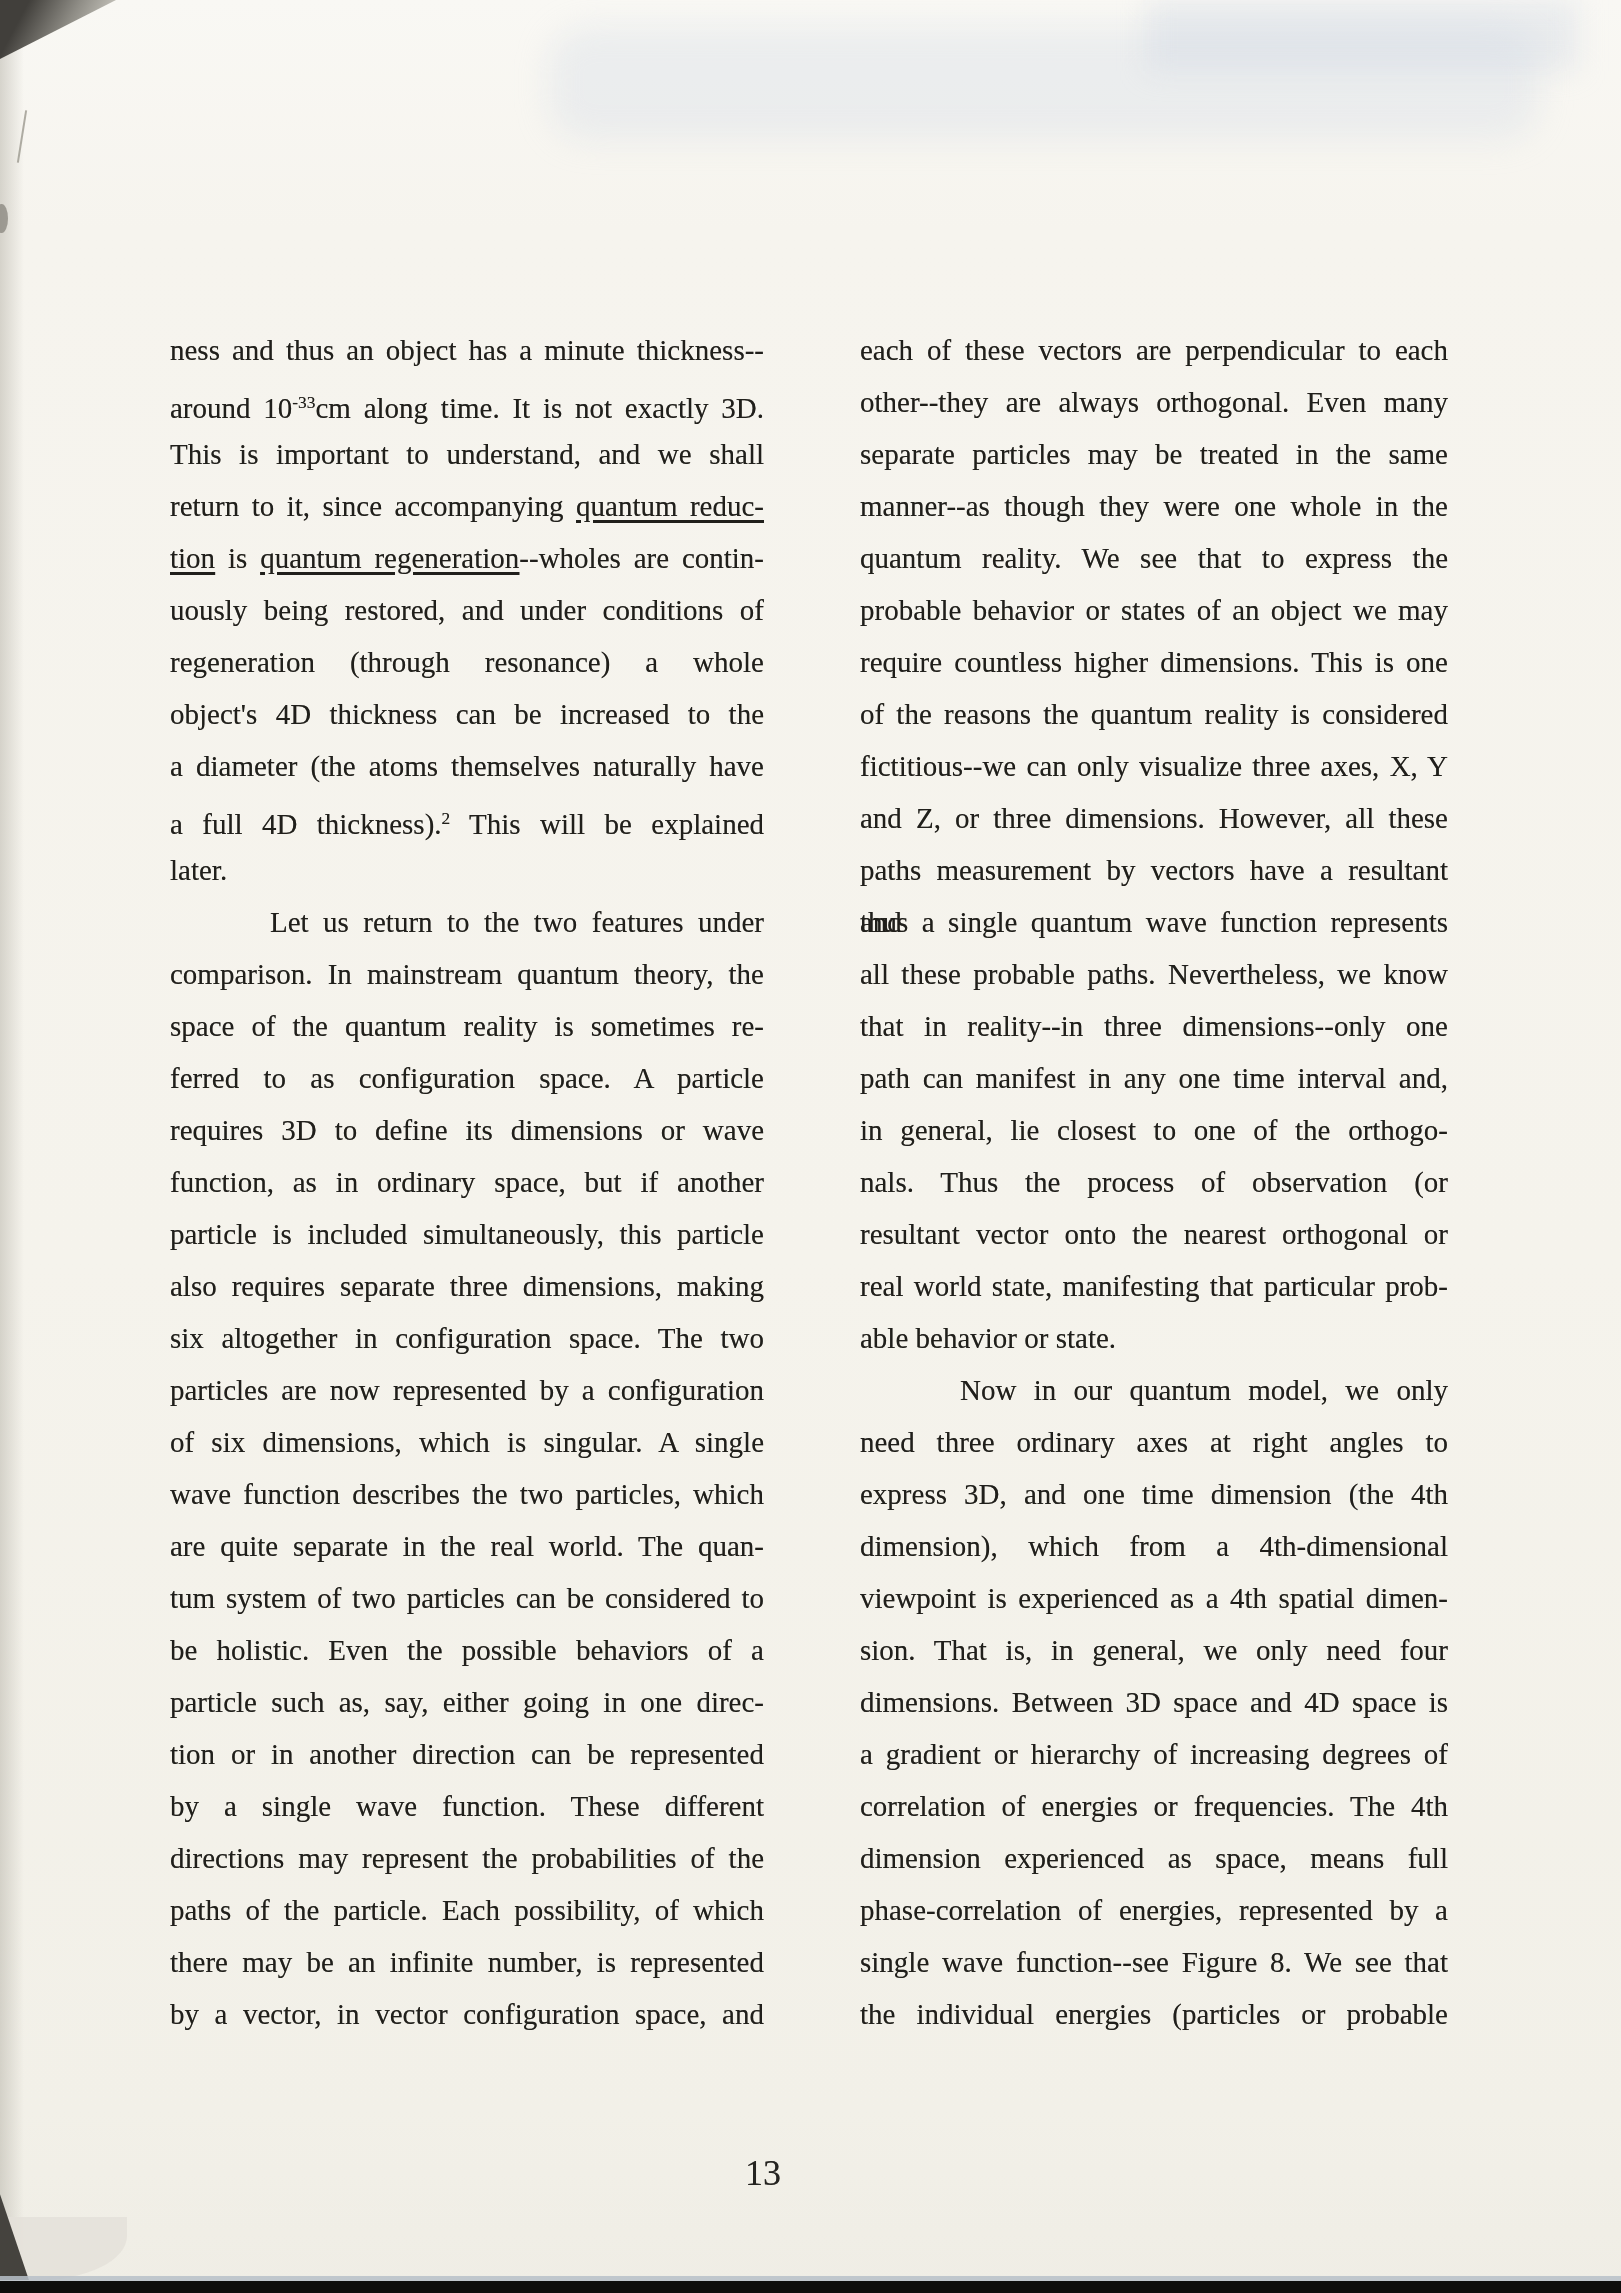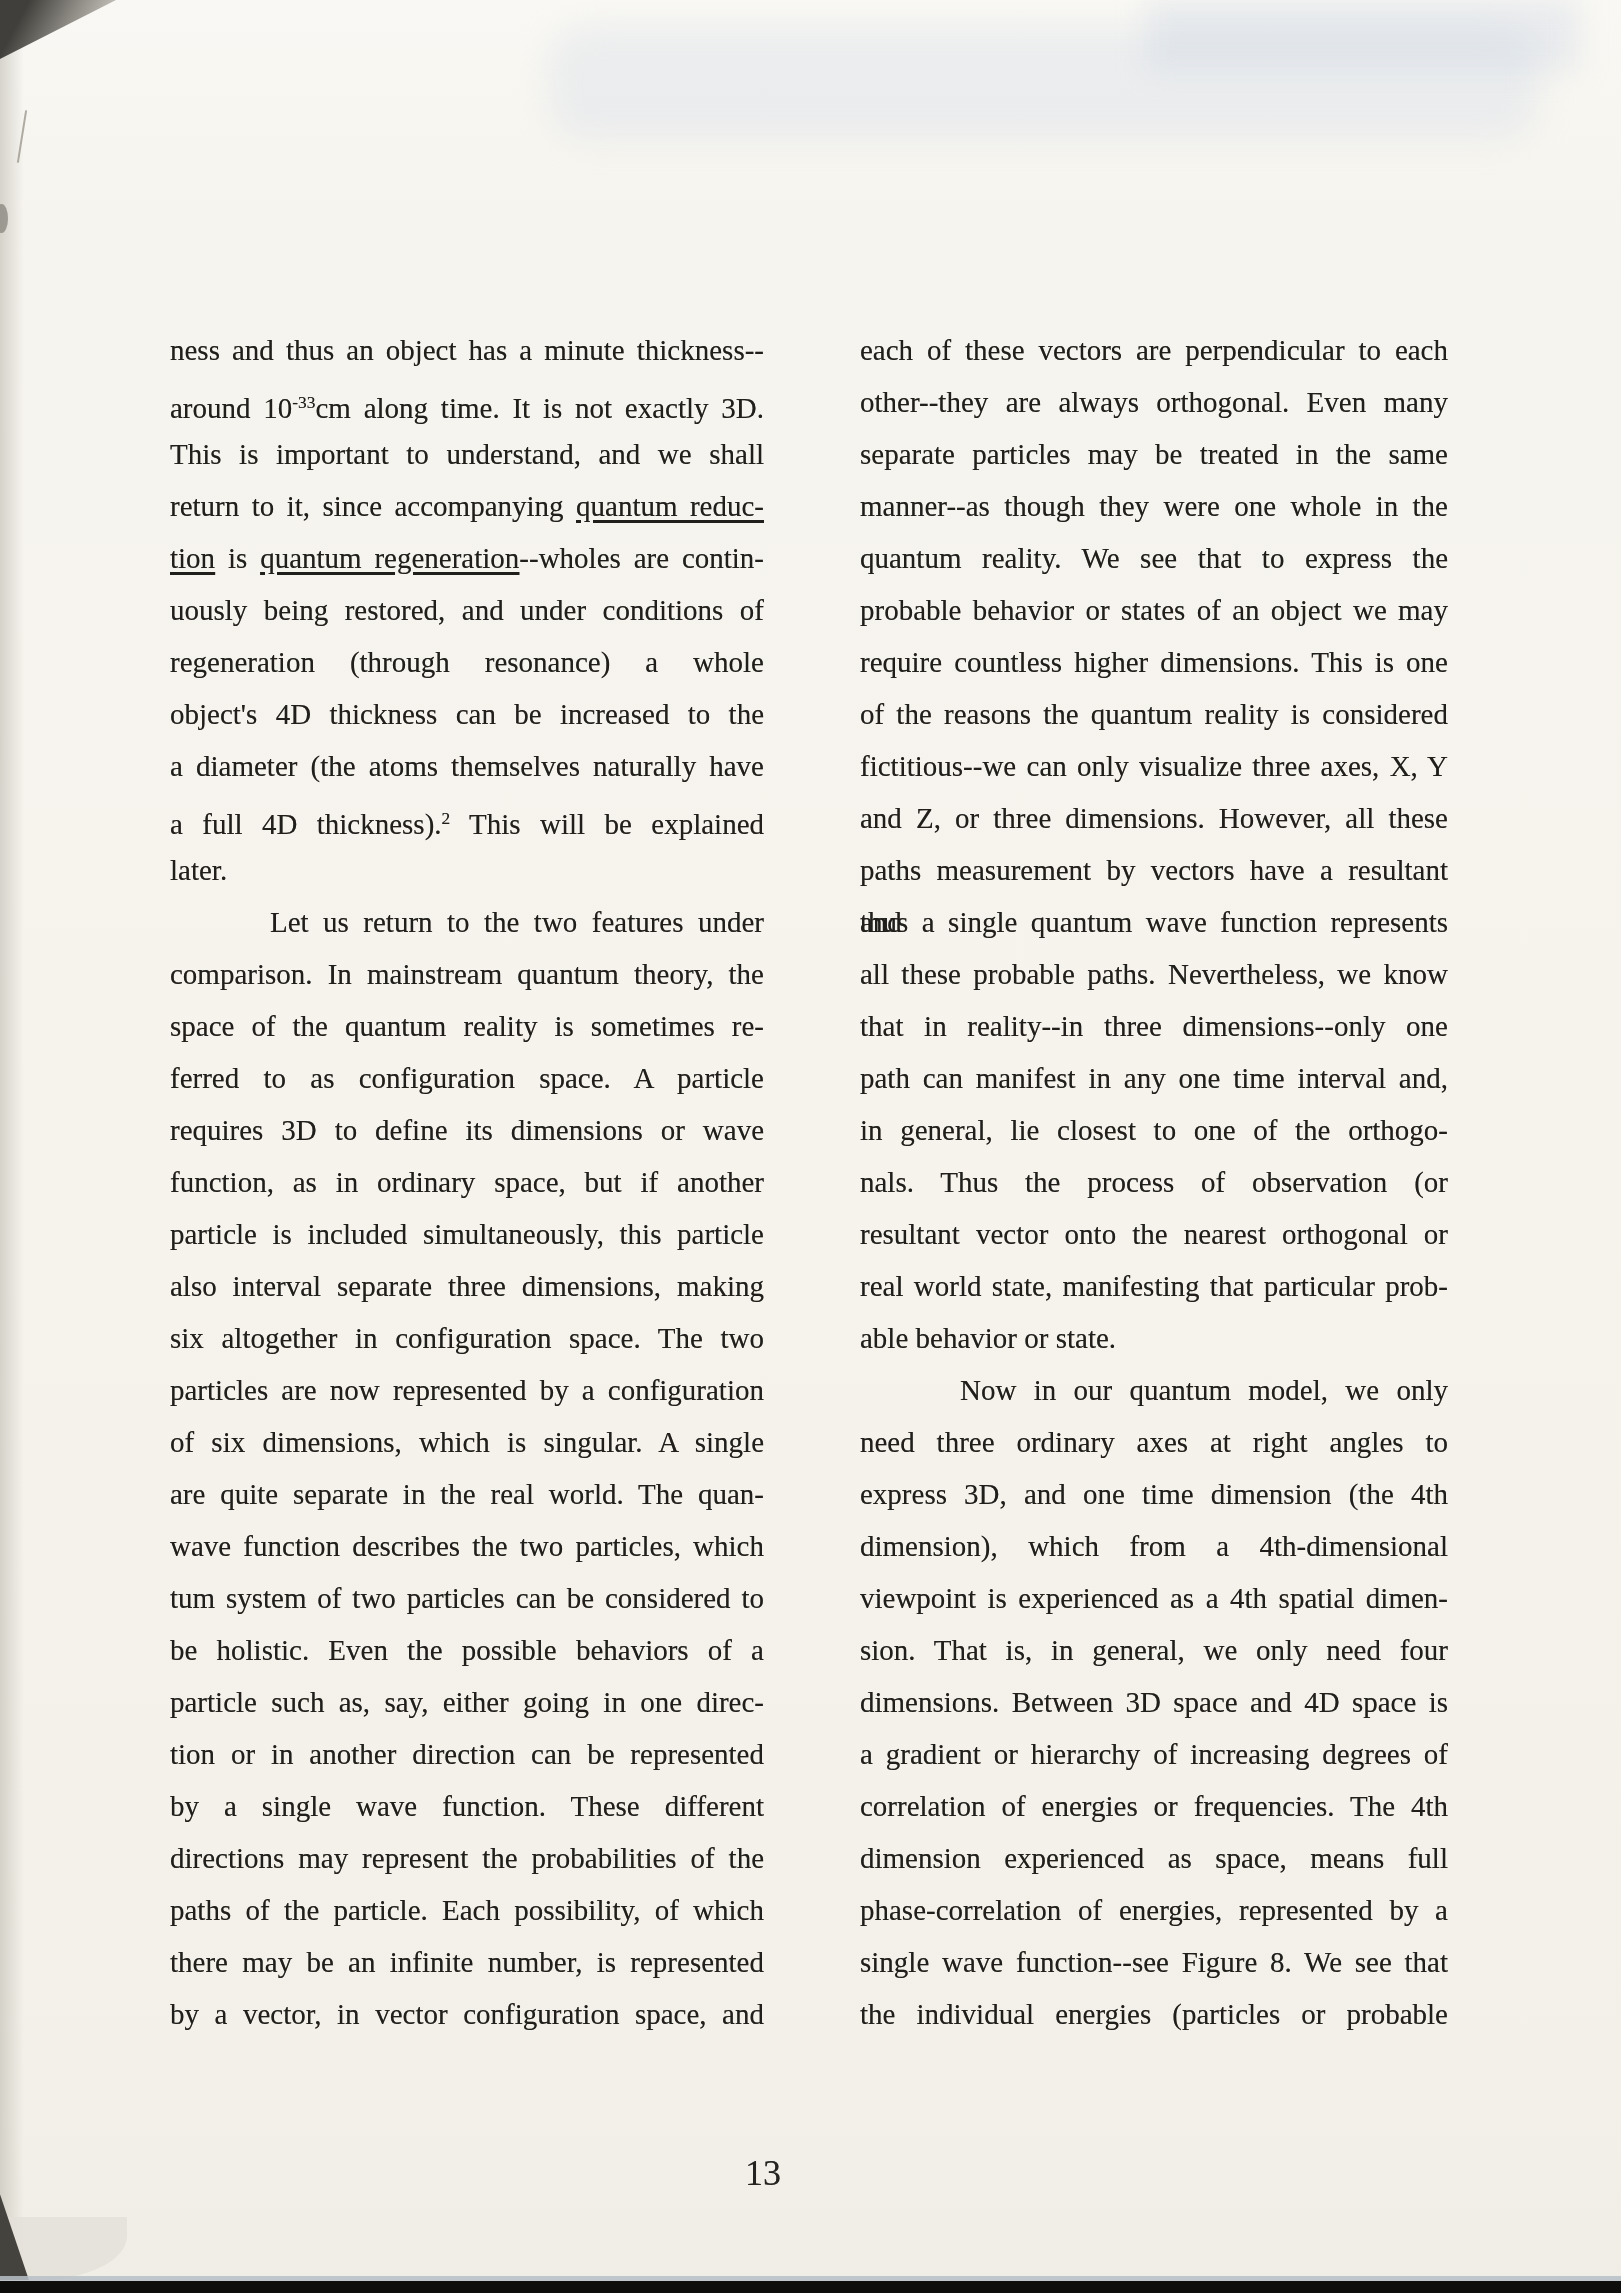--- a/index.html
+++ b/index.html
@@ -102,26 +102,26 @@
       <div class="line">a diameter (the atoms themselves naturally have</div>
       <div class="line">a full 4D thickness).<span class="sup">2</span>  This will be explained</div>
       <div class="line nojust">later.</div>
       <div class="line indent">Let us return to the two features under</div>
       <div class="line">comparison.  In mainstream quantum theory, the</div>
       <div class="line">space of the quantum reality is sometimes re-</div>
       <div class="line">ferred to as configuration space.  A particle</div>
       <div class="line">requires 3D to define its dimensions or wave</div>
       <div class="line">function, as in ordinary space, but if another</div>
       <div class="line">particle is included simultaneously, this particle</div>
-      <div class="line">also interval separate three dimensions, making</div>
+      <div class="line">also requires separate three dimensions, making</div>
       <div class="line">six altogether in configuration space.  The two</div>
       <div class="line">particles are now represented by a configuration</div>
       <div class="line">of six dimensions, which is singular.  A single</div>
+      <div class="line">wave function describes the two particles, which</div>
       <div class="line">are quite separate in the real world.  The quan-</div>
-      <div class="line">wave function describes the two particles, which</div>
       <div class="line">tum system of two particles can be considered to</div>
       <div class="line">be holistic.   Even the possible behaviors of a</div>
       <div class="line">particle such as, say, either going in one direc-</div>
       <div class="line">tion or in another direction can be represented</div>
       <div class="line">by a single wave function.   These different</div>
       <div class="line">directions may represent the probabilities of the</div>
       <div class="line">paths of the particle.  Each possibility, of which</div>
       <div class="line">there may be an infinite number, is represented</div>
       <div class="line">by a vector, in vector configuration space, and</div>
     </div>

